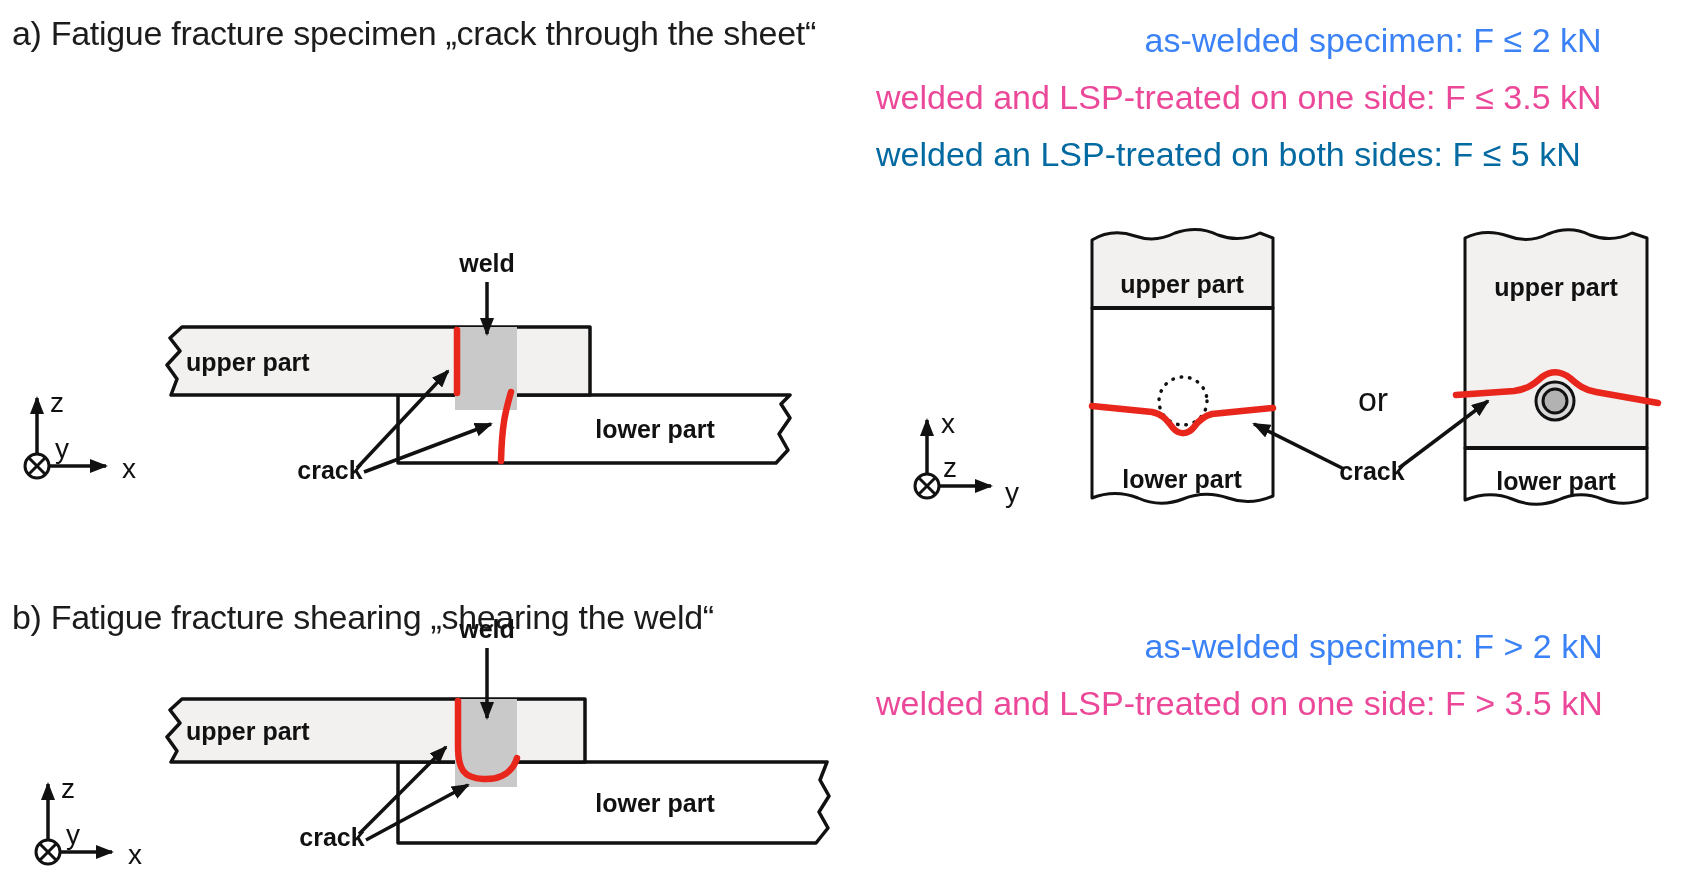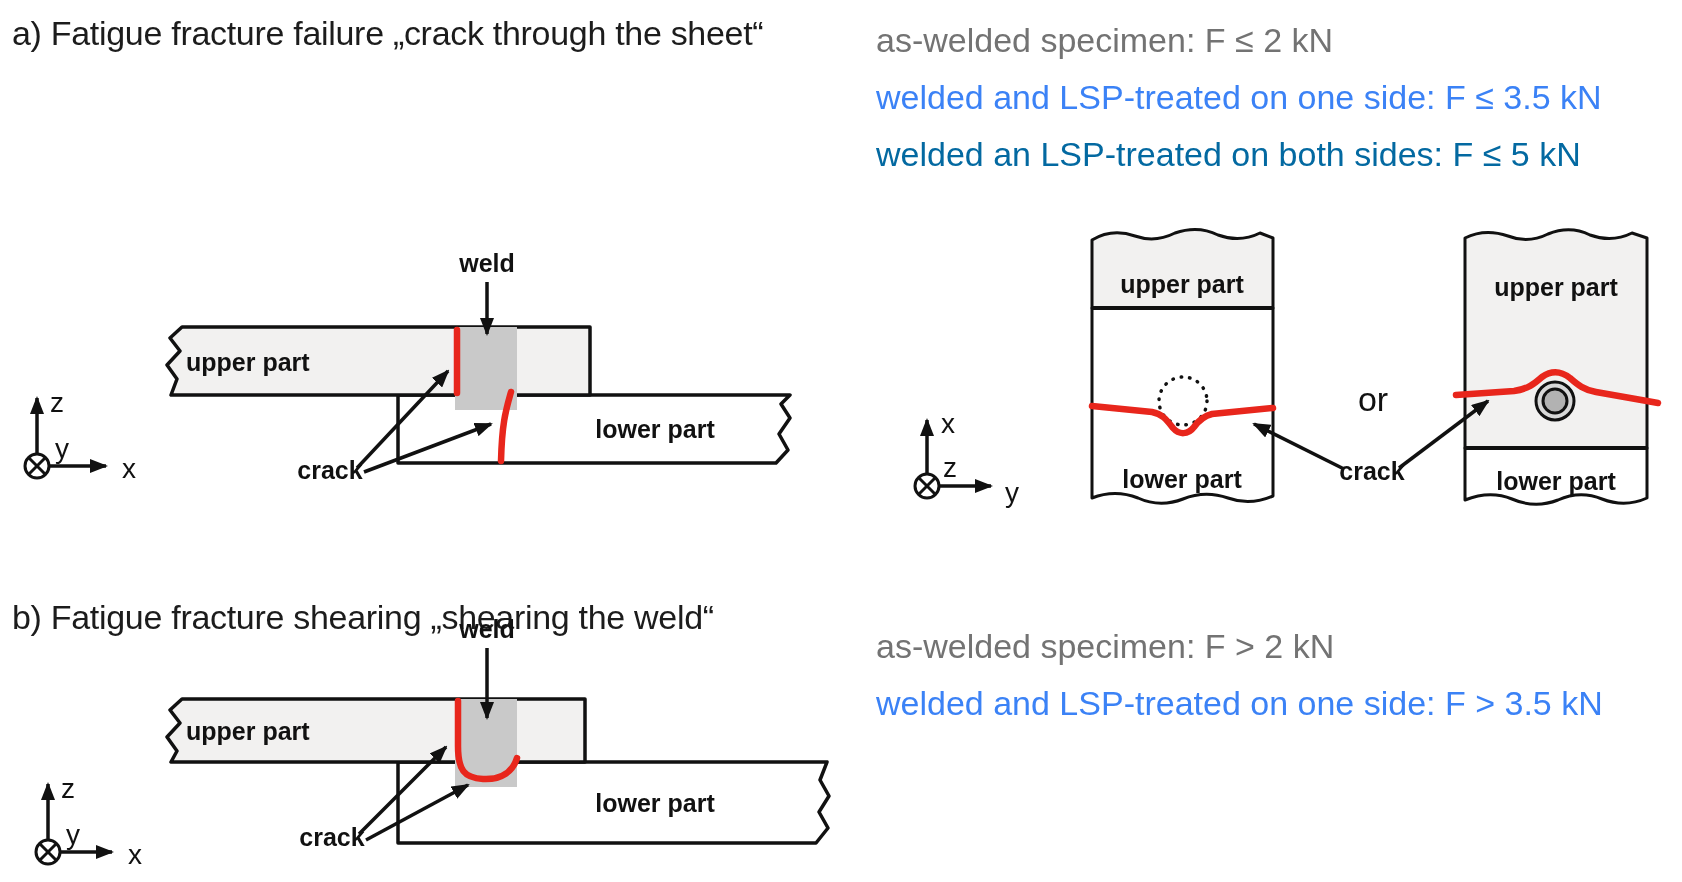--- a/index.html
+++ b/index.html
@@ -10,40 +10,40 @@
   .title{
     position:absolute;left:12px;font-size:34px;letter-spacing:-0.3px;
     color:#1c1c1c;white-space:nowrap;
   }
   #title-a{top:14px;}
   #title-b{top:598px;}
   .cond-block{position:absolute;left:876px;}
   #cond-top{top:20px;}
   #cond-bottom{top:626px;}
   .cond-line{font-size:34px;line-height:41px;margin-bottom:16px;white-space:nowrap;}
-  .cond-black{color:#737373;}
-  .cond-red{color:#3b82f6;}
+  .cond-black{color:#3b82f6;text-align:right;}
+  .cond-red{color:#ec4899;}
   .cond-blue{color:#0369a1;}
   svg{position:absolute;}
   #svg-a{left:0;top:232px;}
   #svg-b{left:0;top:600px;}
   #svg-top{left:850px;top:178px;}
   svg text{font-family:"Liberation Sans", sans-serif;fill:#111;}
   .lbl{font-size:25px;font-weight:bold;}
   .ax{font-size:28px;}
   .or-txt{font-size:34px;}
   .sheet{stroke:#111;stroke-width:3.5;stroke-linejoin:round;}
   .strip{stroke:#111;stroke-width:3;stroke-linejoin:round;}
   .crack{fill:none;stroke-width:6.5;stroke-linecap:round;}
   .arrow{stroke:#111;stroke-width:3.5;fill:none;}
 </style>
 </head>
 <body>
 
-<div class="title" id="title-a">a) Fatigue fracture failure „crack through the sheet“</div>
+<div class="title" id="title-a">a) Fatigue fracture specimen „crack through the sheet“</div>
 <div class="title" id="title-b">b) Fatigue fracture shearing „shearing the weld“</div>
 
 <div class="cond-block" id="cond-top">
   <div class="cond-line cond-black">as-welded specimen: F ≤ 2 kN</div>
   <div class="cond-line cond-red">welded and LSP-treated on one side: F ≤ 3.5 kN</div>
   <div class="cond-line cond-blue">welded an LSP-treated on both sides: F ≤ 5 kN</div>
 </div>
 <div class="cond-block" id="cond-bottom">
   <div class="cond-line cond-black">as-welded specimen: F &gt; 2 kN</div>
   <div class="cond-line cond-red">welded and LSP-treated on one side: F &gt; 3.5 kN</div>

